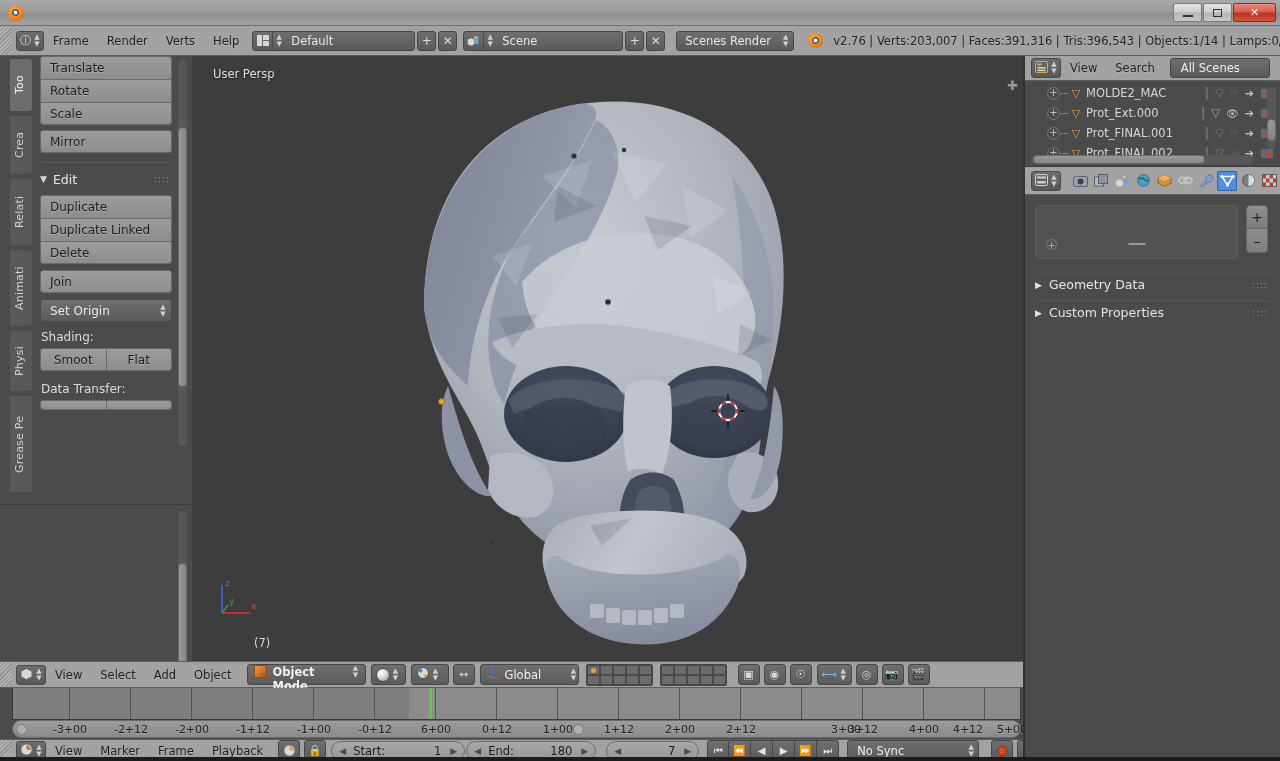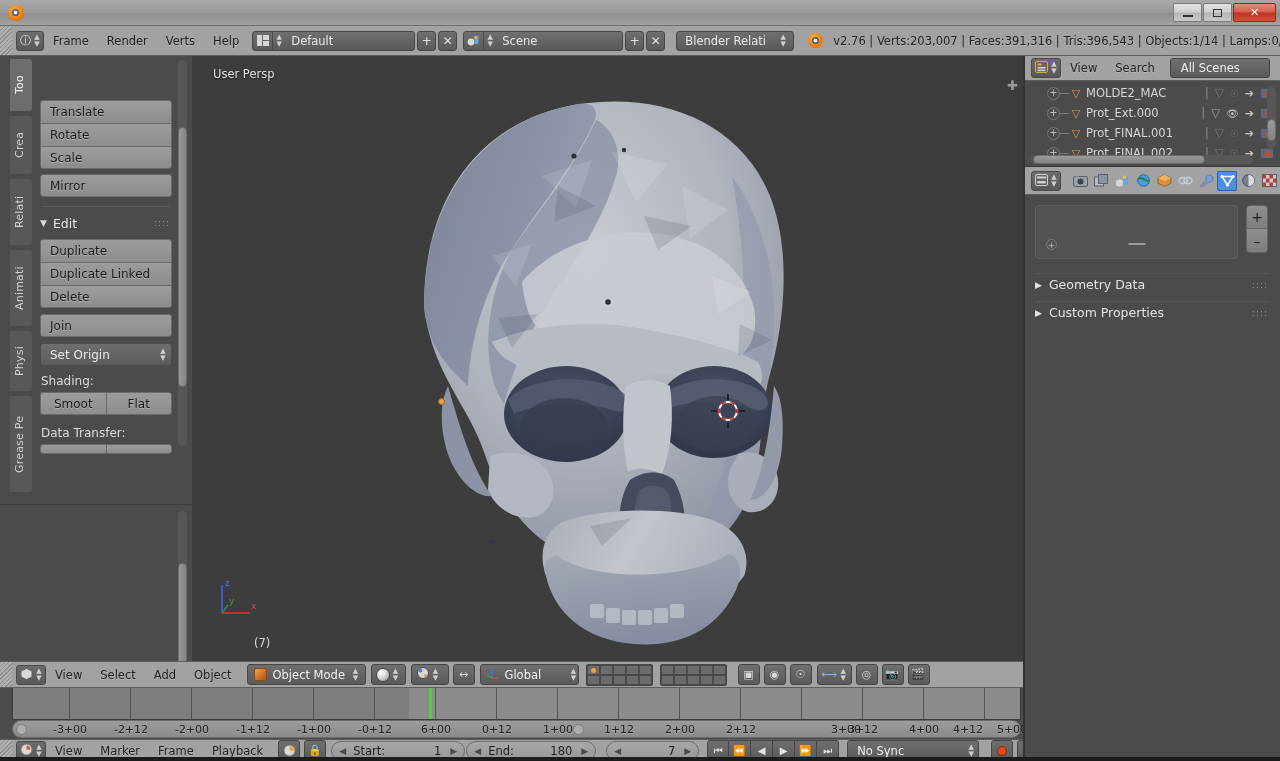--- a/index.html
+++ b/index.html
@@ -124,21 +124,21 @@
     width: 22px; margin-bottom: 5px;
     background: #585858; color: #d3d3d3;
     border-radius: 3px 0 0 3px;
     writing-mode: vertical-rl; text-orientation: mixed;
     transform: rotate(180deg);
     text-align: center; font-size: 11px; letter-spacing: .2px;
     padding: 5px 3px; white-space: nowrap; overflow: hidden;
   }
   .vtab.active { background: #6d6d6d; color: #f0f0f0; }
   #toolpanel {
-    position: absolute; left: 40px; top: 0; width: 132px; height: 605px; margin-top: 44px;
+    position: absolute; left: 40px; top: 0; width: 132px; height: 605px;
   }
   .tbtn {
     height: 23px; margin: 0 0 1px 0;
     background: linear-gradient(to bottom, #9c9c9c, #8d8d8d);
     border: 1px solid #6a6a6a; border-radius: 3px;
     color: #1c1c1c; font-size: 12px;
     display: flex; align-items: center; padding-left: 9px;
     text-shadow: 0 1px 0 rgba(255,255,255,.25);
   }
   .tbtn.grouped-top { border-radius: 3px 3px 0 0; margin-bottom: 0; border-bottom: none; }
@@ -205,23 +205,23 @@
   }
   #skullwrap { position: absolute; left: 0; top: 0; width: 833px; height: 605px; }
 
   
   #vpheader {
     position: absolute; left: 0; top: 605px; width: 1025px; height: 27px;
     background: #a2a2a2; border-top: 1px solid #5e5e5e; border-bottom: 1px solid #5e5e5e;
     display: flex; align-items: center;
   }
   .mode-combo {
-    display: flex; align-items: center; height: 21px; margin-left: 6px;
+    display: flex; height: 21px; margin-left: 6px;
     background: linear-gradient(to bottom, #6f6f6f, #5a5a5a);
-    border: 1px solid #464646; border-radius: 3px; color: #f0f0f0; flex: none;
+    border: 1px solid #464646; border-radius: 3px; color: #f0f0f0; flex: none; font-weight: bold;
   }
   .cube-ic {
     width: 13px; height: 13px; margin: 0 6px 0 6px; flex: none;
     background: linear-gradient(135deg, #f0a050 0%, #d4762a 50%, #a9540f 100%);
     border: 1px solid #8a4a10; border-radius: 2px;
   }
   .shade-btn {
     display:flex; align-items:center; height: 21px; margin-left: 5px; flex:none;
     background: linear-gradient(to bottom, #6f6f6f, #5a5a5a);
     border: 1px solid #464646; border-radius: 3px; padding: 0 2px 0 4px;
@@ -453,21 +453,21 @@
           <circle cx="8.5" cy="2.5" r="1.6" fill="#e8a33d"></circle>
         </svg>
     </span>
     <span class="spin"></span>
     <span class="val">Scene</span>
   </div>
   <div class="sq-btn">+</div>
   <div class="sq-btn">✕</div>
 
   <div class="combo" style="margin-left:11px;width:118px">
-    <span class="val" style="flex:1">Blender Relati</span>
+    <span class="val" style="flex:1">Scenes Render</span>
     <span class="spin" style="margin-right:6px"></span>
   </div>
 
   <div style="margin-left:14px;width:15px;height:15px;border-radius:50%;background:radial-gradient(circle at 40% 35%,#ffb13b 0%,#f07c12 60%,#c85a00 100%);position:relative;flex:none">
     <span style="position:absolute;left:4px;top:4px;width:7px;height:7px;border-radius:50%;background:#fff;box-shadow:inset 0 0 0 1.4px #3b4a6b"></span>
   </div>
   <div id="stats">v2.76 | Verts:203,007 | Faces:391,316 | Tris:396,543 | Objects:1/14 | Lamps:0/1 | Mem:78.</div>
 </div>
 
 <div id="main">

